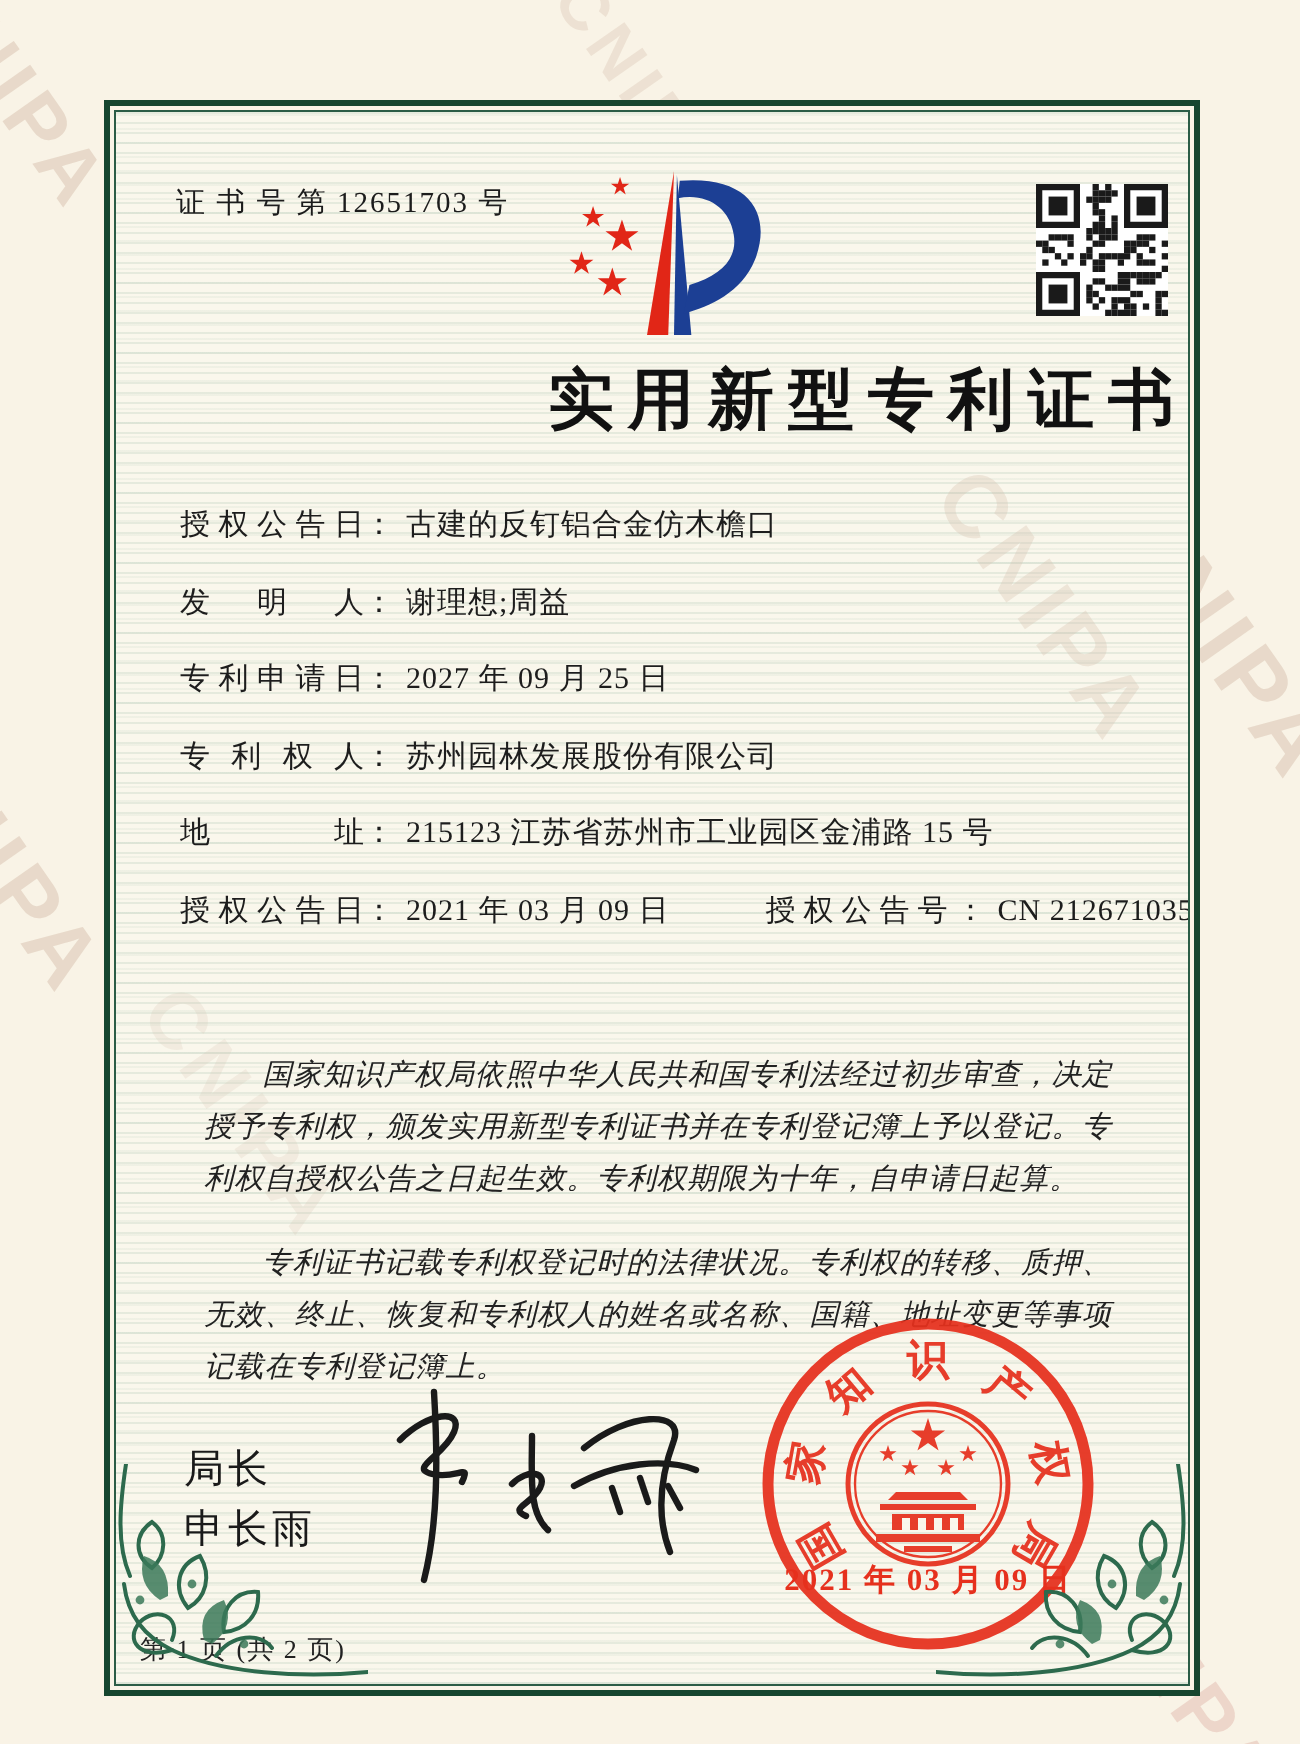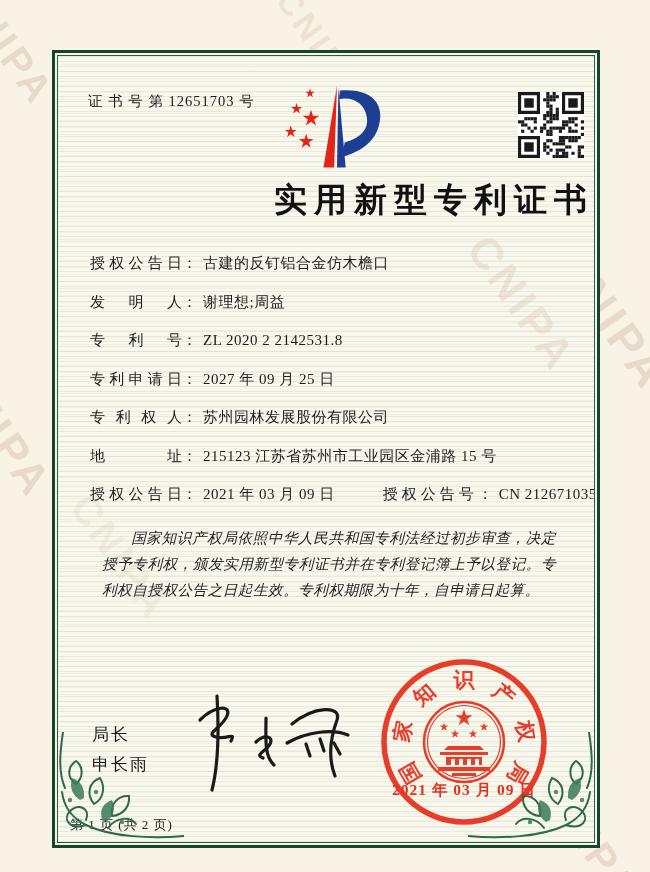--- a/index.html
+++ b/index.html
@@ -62,21 +62,21 @@
   .paras{position:absolute;left:28px;top:454px;right:22px;}
   .paras p{
     margin:16px;font-size:14.6px;line-height:1.78;color:#222;
     text-indent:2em;text-align:justify;font-style:italic;
     letter-spacing:0.5px;
   }
   
   .signer{
     position:absolute;left:34px;top:664px;
     font-family:Liberation Sans, sans-serif;
-    font-size:17px;color:#1a1a1a;line-height:30px;letter-spacing:2px;
+    font-size:20px;color:#1a1a1a;line-height:30px;letter-spacing:2px;
   }
   .sig-svg{position:absolute;left:128px;top:634px;}
   
   .seal{position:absolute;left:320px;top:600px;opacity:0.93;}
   .seal-date{
     position:absolute;left:312px;top:724px;width:188px;text-align:center;
     font-size:15.5px;color:#e6301d;letter-spacing:1px;font-weight:bold;
   }
   
   .footer{
@@ -256,38 +256,36 @@
     <div class="title">实用新型专利证书</div>
 
     <div class="fields">
       <div class="frow">
         <span class="flabel">授权公告日</span><span class="fcolon">：</span><span class="fvalue">古建的反钉铝合金仿木檐口</span>
       </div>
       <div class="frow">
         <span class="flabel">发明人</span><span class="fcolon">：</span><span class="fvalue">谢理想;周益</span>
       </div>
       <div class="frow">
-        <span class="flabel">专利号</span><span class="fcolon">：</span><span class="fvalue">ZL 2020 2 2142531.8</span>
-      </div>
-      <div class="frow">
         <span class="flabel">专利申请日</span><span class="fcolon">：</span><span class="fvalue">2027 年 09 月 25 日</span>
       </div>
       <div class="frow">
         <span class="flabel">专利权人</span><span class="fcolon">：</span><span class="fvalue">苏州园林发展股份有限公司</span>
       </div>
       <div class="frow">
         <span class="flabel">地址</span><span class="fcolon">：</span><span class="fvalue">215123 江苏省苏州市工业园区金浦路 15 号</span>
       </div>
       <div class="frow">
         <span class="flabel">授权公告日</span><span class="fcolon">：</span><span class="fvalue">2021 年 03 月 09 日</span><span class="grant-pair"><span class="flabel">授权公告号</span><span class="fcolon">：</span><span class="fvalue">CN 212671035 U</span></span>
       </div>
     </div>
 
     <div class="paras">
       <p>国家知识产权局依照中华人民共和国专利法经过初步审查，决定授予专利权，颁发实用新型专利证书并在专利登记簿上予以登记。专利权自授权公告之日起生效。专利权期限为十年，自申请日起算。</p>
+      <p>专利证书记载专利权登记时的法律状况。专利权的转移、质押、无效、终止、恢复和专利权人的姓名或名称、国籍、地址变更等事项记载在专利登记簿上。</p>
     </div>
 
     <div class="signer">
       <div>局长</div>
       <div>申长雨</div>
     </div>
 
     <svg class="sig-svg" width="176" height="108" viewBox="0 0 176 108">
       <g fill="none" stroke="#1a1a1a" stroke-width="3.2" stroke-linecap="round" stroke-linejoin="round">
         <path d="M14,30 C28,16 46,14 41,26 C36,38 18,44 30,47 C42,50 50,41 45,51"></path>

